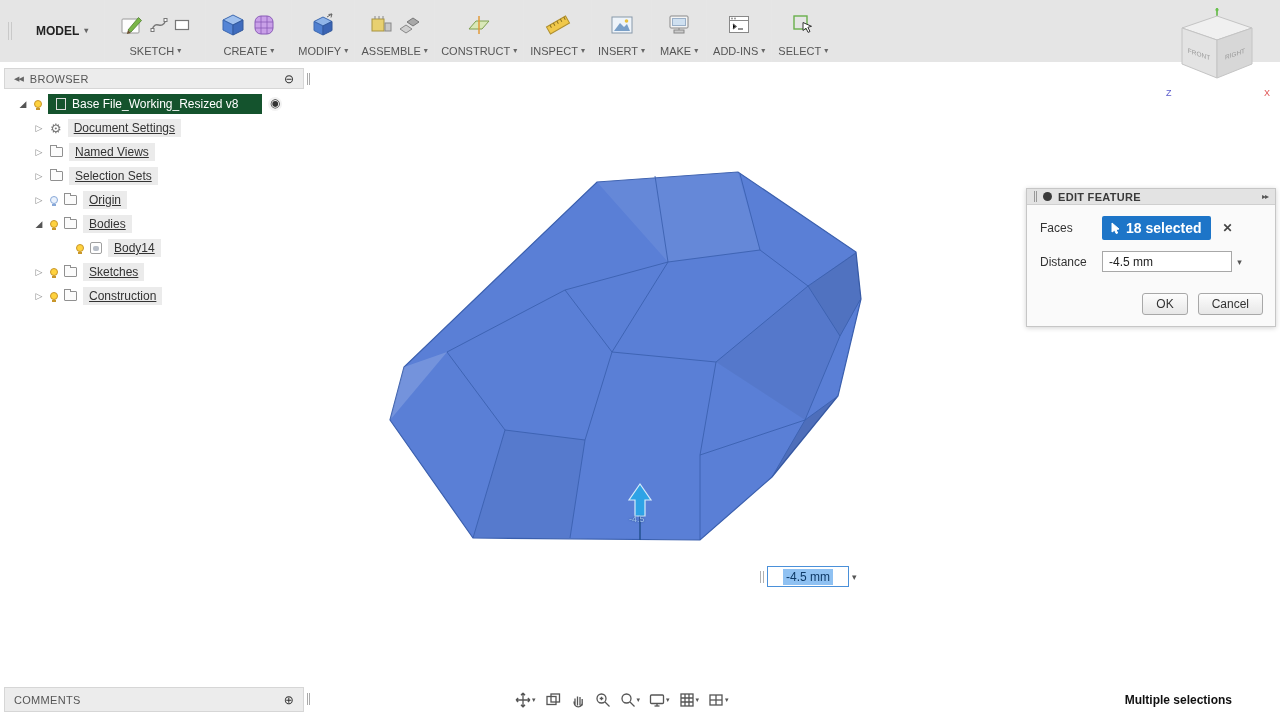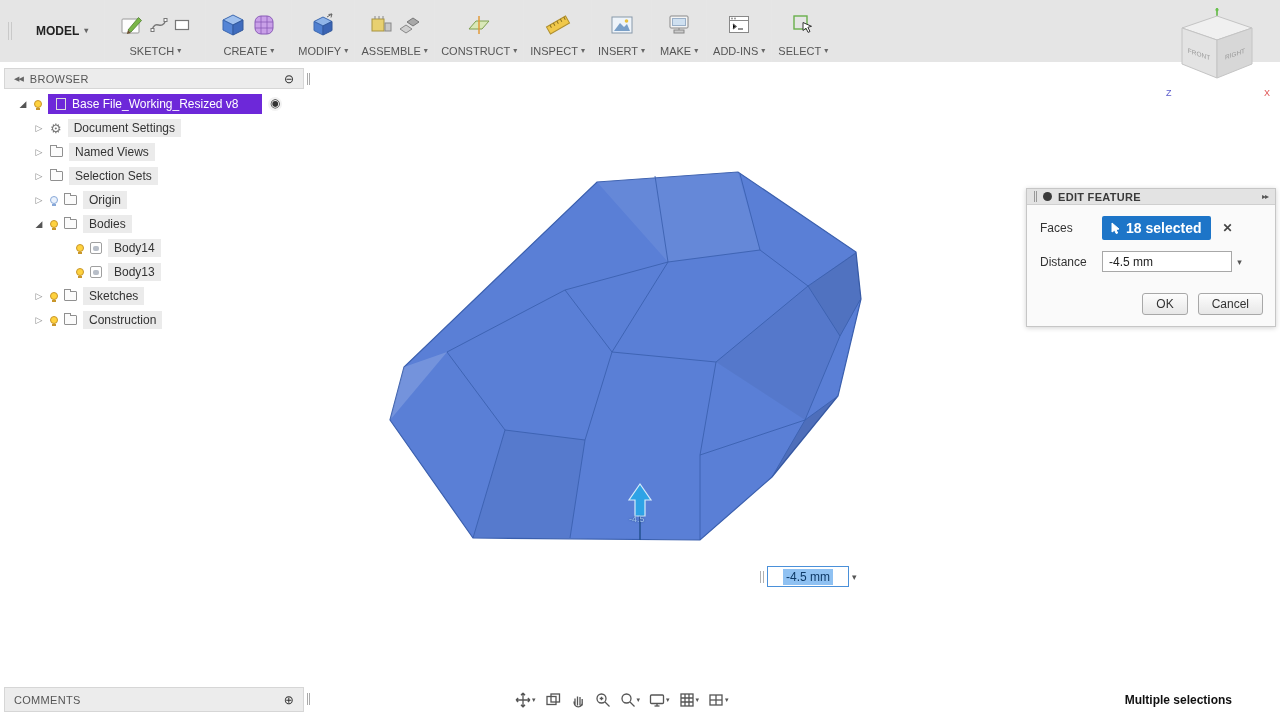--- a/index.html
+++ b/index.html
@@ -31,22 +31,22 @@
   .caret.open { color:#555; }
   .bulb { position:relative; width:8px; height:8px; border-radius:50%; background:#ffd23e; border:1px solid #c8962b; flex:none; cursor:pointer; }
   .bulb::after { content:""; position:absolute; left:1px; bottom:-3px; width:4px; height:2px; background:#c8962b; }
   .bulb.off { background:#eaf2fd; border-color:#88a8d8; }
   .bulb.off::after { background:#88a8d8; }
   .folder { width:13px; height:10px; border:1px solid #909090; background:#fbfbfb; position:relative; border-radius:1px; flex:none; }
   .folder::before { content:""; position:absolute; top:-3px; left:-1px; width:5px; height:2px; border:1px solid #909090; border-bottom:none; background:#fbfbfb; }
   .gear { font-size:13px; color:#777; line-height:1; }
   .bodyic { width:12px; height:12px; border:1px solid #a0a0a0; background:#fff; border-radius:2px; position:relative; flex:none; }
   .bodyic::after { content:""; position:absolute; left:2px; top:3px; width:6px; height:5px; background:#b8bec8; border-radius:2px; }
-  .chip { background:#ebebeb; padding:2px 6px; white-space:nowrap; cursor:pointer; }
-  .root-chip { display:flex; align-items:center; gap:6px; background:#6d28d9; color:#fff; padding:3px 8px; width:214px; cursor:pointer; }
+  .chip { background:#ebebeb; padding:2px 6px; white-space:nowrap; cursor:pointer;text-decoration:underline; }
+  .root-chip { display:flex; align-items:center; gap:6px; background:#14532d; color:#fff; padding:3px 8px; width:214px; cursor:pointer; }
   .docic { width:10px; height:12px; border:1px solid #ddd; flex:none; }
   .target-chip { background:#f2f2f2; border-radius:8px; padding:0 2px; font-size:12px; color:#333; cursor:pointer; line-height:1.1; }
   .ind1 { padding-left:30px; }
   .ind2 { padding-left:72px; }
   .root-row { padding-left:14px; }
 
   
   .viewcube { position:absolute; left:1160px; top:8px; cursor:pointer; }
 
   
@@ -339,25 +339,20 @@
       <span class="caret open">◢</span>
       <span class="bulb"></span>
       <span class="folder"></span>
       <span class="chip">Bodies</span>
     </div>
     <div class="trow ind2">
       <span class="bulb"></span>
       <span class="bodyic"></span>
       <span class="chip">Body14</span>
     </div>
-    <div class="trow ind2">
-      <span class="bulb"></span>
-      <span class="bodyic"></span>
-      <span class="chip">Body13</span>
-    </div>
     <div class="trow ind1">
       <span class="caret">▷</span>
       <span class="bulb"></span>
       <span class="folder"></span>
       <span class="chip">Sketches</span>
     </div>
     <div class="trow ind1">
       <span class="caret">▷</span>
       <span class="bulb"></span>
       <span class="folder"></span>

